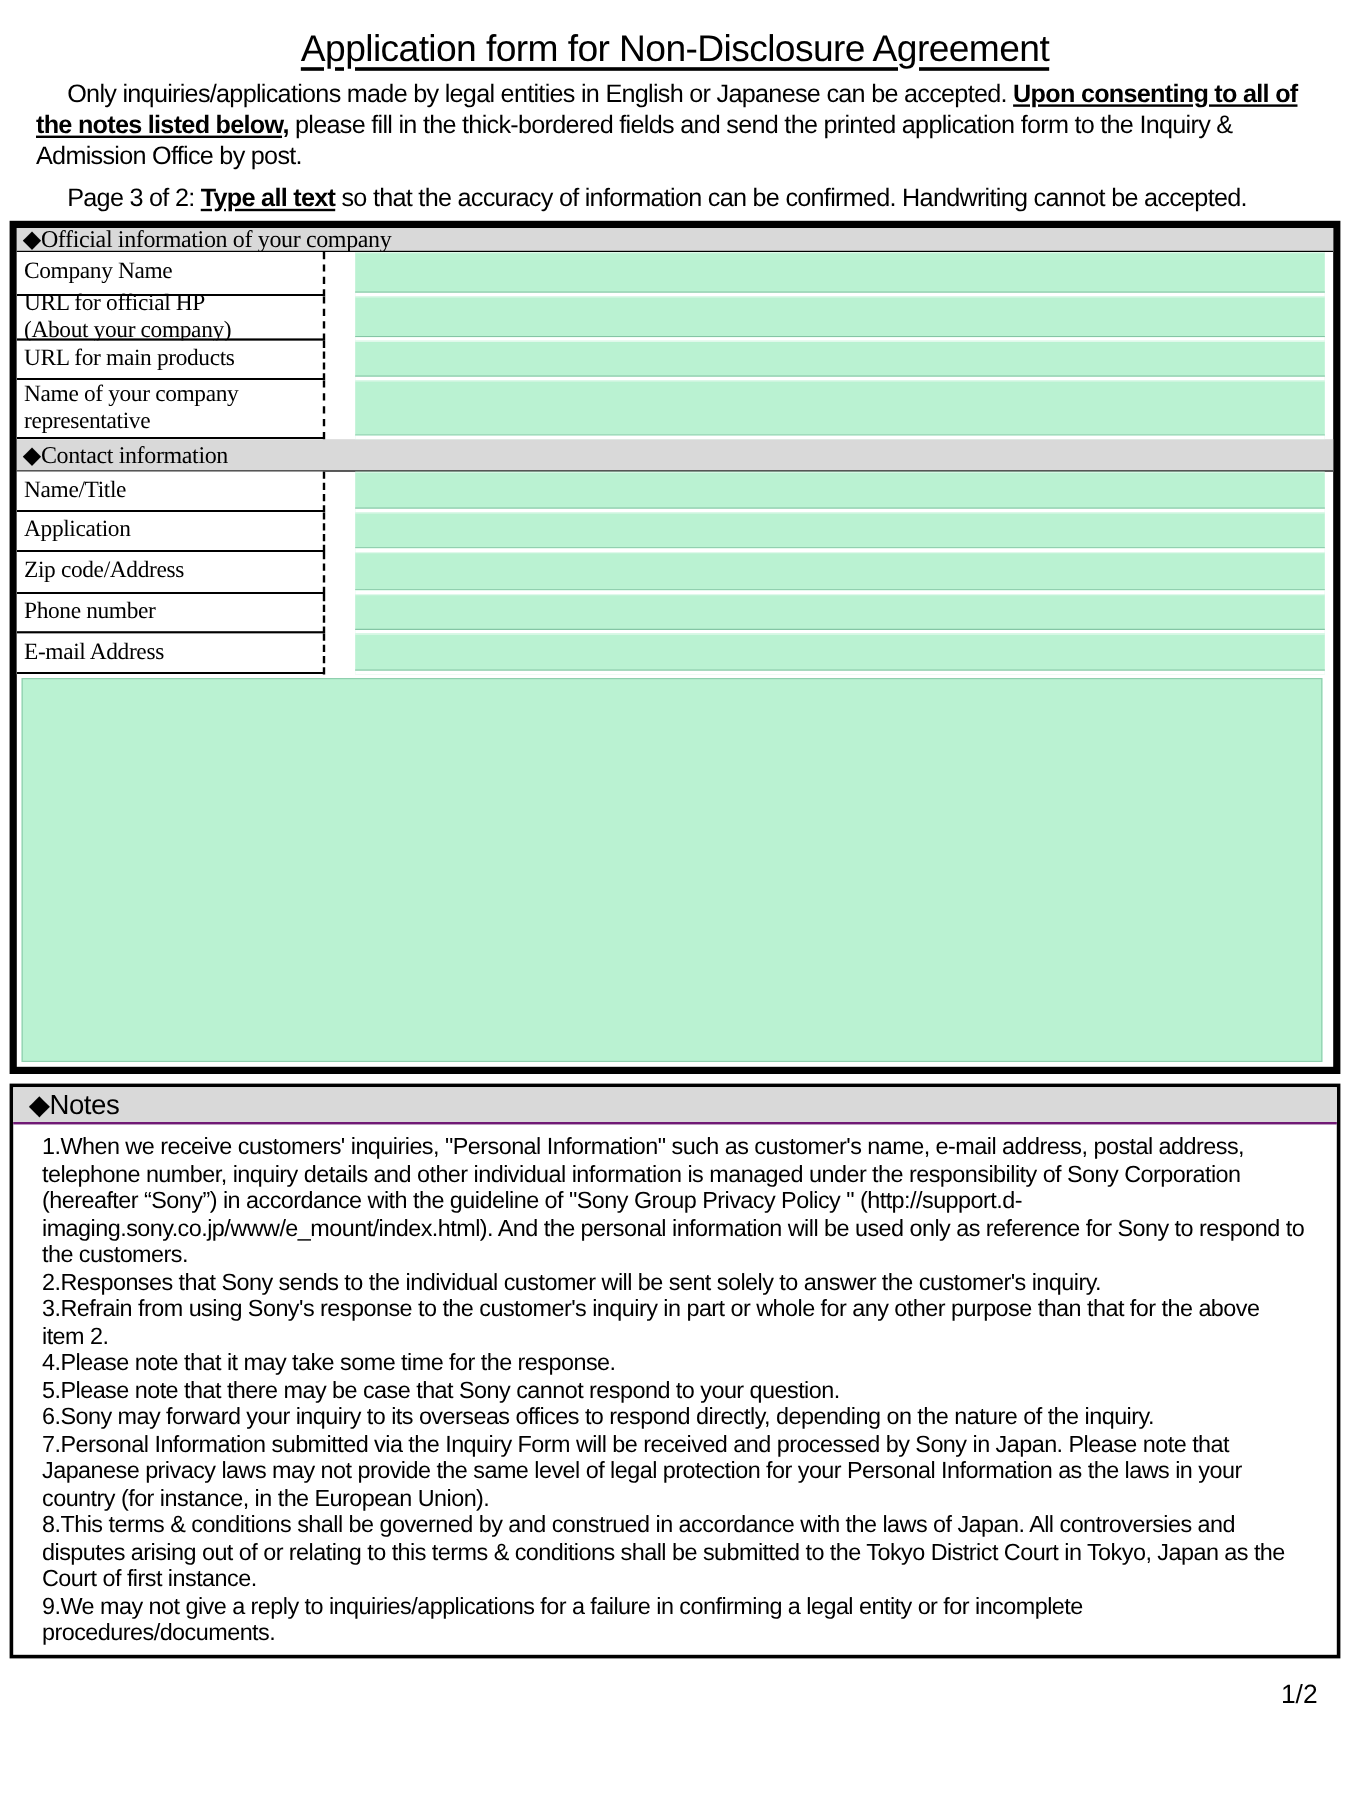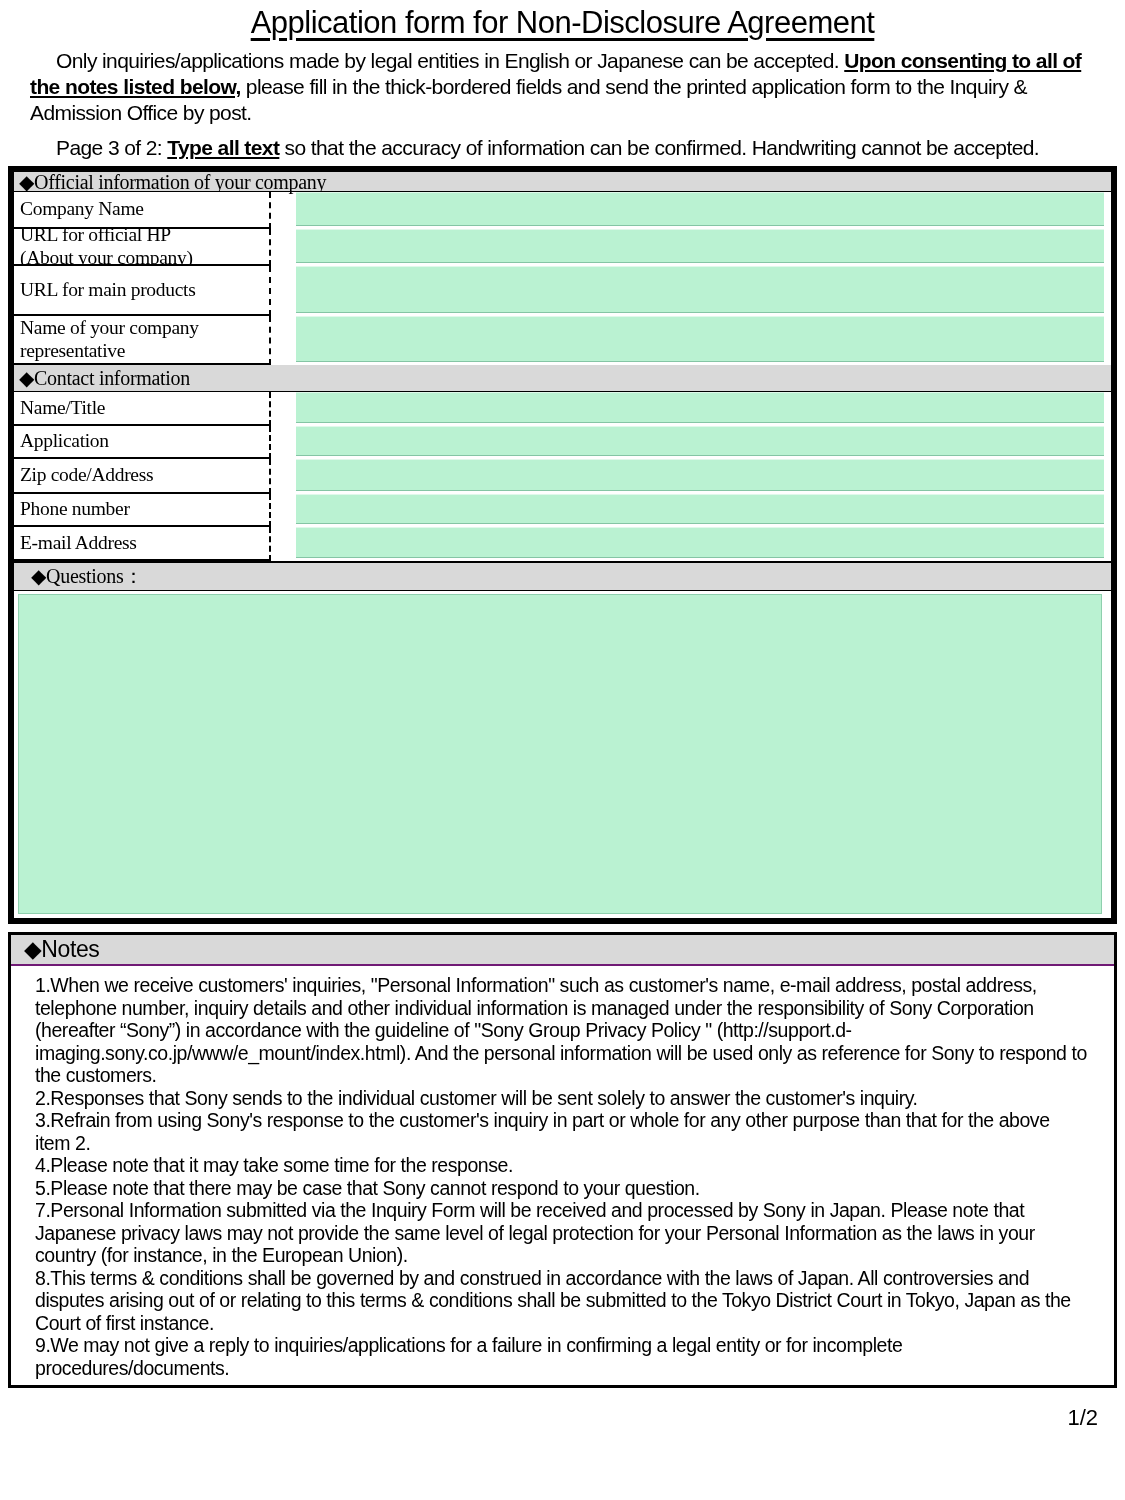--- a/index.html
+++ b/index.html
@@ -3,21 +3,21 @@
 <meta charset="utf-8">
 <style>
   * { box-sizing: border-box; margin: 0; padding: 0; }
   html, body { background: #fff; }
   body {
     width: 1125px; height: 1500px;
     font-family: "Liberation Sans", sans-serif;
     color: #000; overflow: hidden;
   }
   .title {
-    text-align: center; margin-top: 5px;
+    text-align: center; margin-top: 23px;
     font-size: 31px; letter-spacing: -0.5px;
   }
   .title-text { text-decoration: underline; text-underline-offset: 5px; }
   .intro {
     margin: 7px 30px 0 30px;
     font-size: 21px; line-height: 26px; letter-spacing: -0.6px;
     text-indent: 26px;
   }
   .intro.second { margin-top: 9px; }
   .bu { font-weight: bold; text-decoration: underline; }
@@ -104,21 +104,21 @@
       <div class="flabel">Company Name</div>
       <div class="fvalue"></div>
     </div>
 
     <div class="frow" style="height:37px">
       <div class="flabel">URL for official HP
 (About your company)</div>
       <div class="fvalue"></div>
     </div>
 
-    <div class="frow" style="height:50px">
+    <div class="frow" style="height:33px">
       <div class="flabel">URL for main products</div>
       <div class="fvalue"></div>
     </div>
 
     <div class="frow" style="height:49px">
       <div class="flabel">Name of your company
 representative</div>
       <div class="fvalue"></div>
     </div>
 
@@ -144,38 +144,36 @@
     <div class="frow" style="height:33px">
       <div class="flabel">Phone number</div>
       <div class="fvalue"></div>
     </div>
 
     <div class="frow" style="height:34px">
       <div class="flabel">E-mail Address</div>
       <div class="fvalue"></div>
     </div>
 
-    <div class="fsection qsection" style="height:30px">
-      <span>◆Questions：</span>
-    </div>
 
     <div class="qarea"></div>
 
   </div>
 
   <div class="notes-box">
     <div class="notes-header">
       <span>◆Notes</span>
     </div>
     <div class="notes-content">
       <div class="note">1.When we receive customers' inquiries, "Personal Information" such as customer's name, e-mail address, postal address, telephone number, inquiry details and other individual information is managed under the responsibility of Sony Corporation (hereafter “Sony”) in accordance with the guideline of "Sony Group Privacy Policy " (http://support.d-imaging.sony.co.jp/www/e_mount/index.html). And the personal information will be used only as reference for Sony to respond to the customers.</div>
       <div class="note">2.Responses that Sony sends to the individual customer will be sent solely to answer the customer's inquiry.</div>
       <div class="note">3.Refrain from using Sony's response to the customer's inquiry in part or whole for any other purpose than that for the above item 2.</div>
       <div class="note">4.Please note that it may take some time for the response.</div>
       <div class="note">5.Please note that there may be case that Sony cannot respond to your question.</div>
+      <div class="note">6.Sony may forward your inquiry to its overseas offices to respond directly, depending on the nature of the inquiry.</div>
       <div class="note">7.Personal Information submitted via the Inquiry Form will be received and processed by Sony in Japan. Please note that Japanese privacy laws may not provide the same level of legal protection for your Personal Information as the laws in your country (for instance, in the European Union).</div>
       <div class="note">8.This terms &amp; conditions shall be governed by and construed in accordance with the laws of Japan. All controversies and disputes arising out of or relating to this terms &amp; conditions shall be submitted to the Tokyo District Court in Tokyo, Japan as the Court of first instance.</div>
       <div class="note">9.We may not give a reply to inquiries/applications for a failure in confirming a legal entity or for incomplete procedures/documents.</div>
     </div>
   </div>
 
   <div class="page-number">1/2</div>
 
 </div>
 

